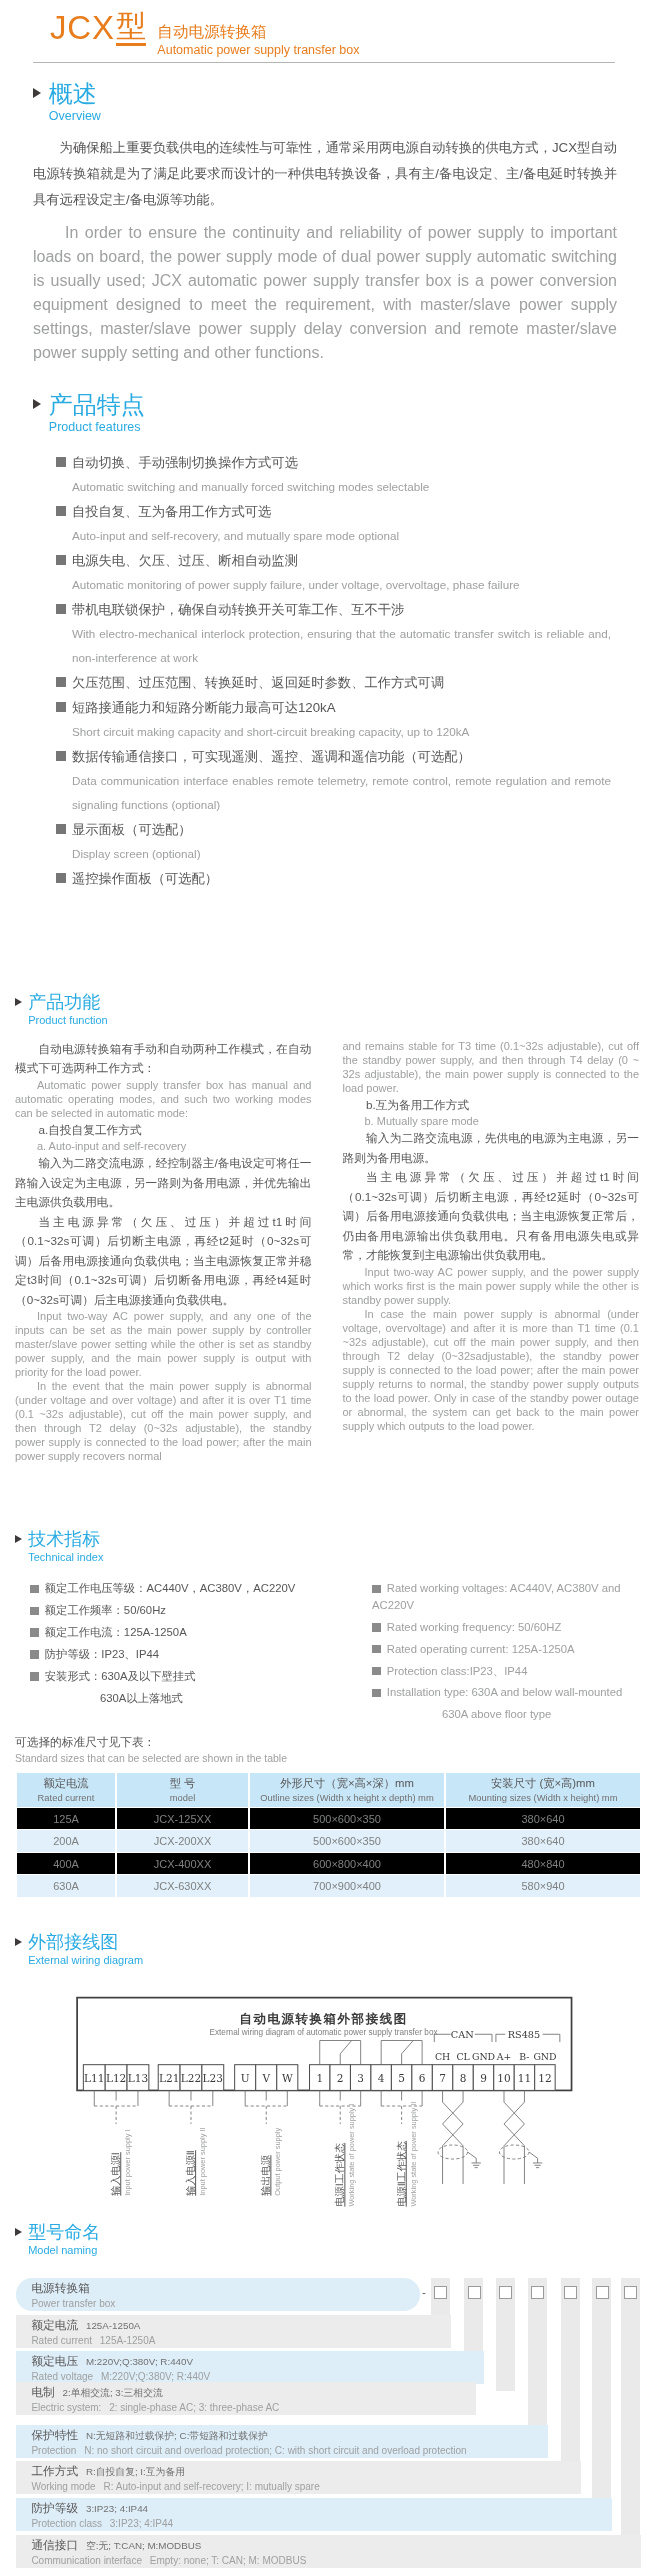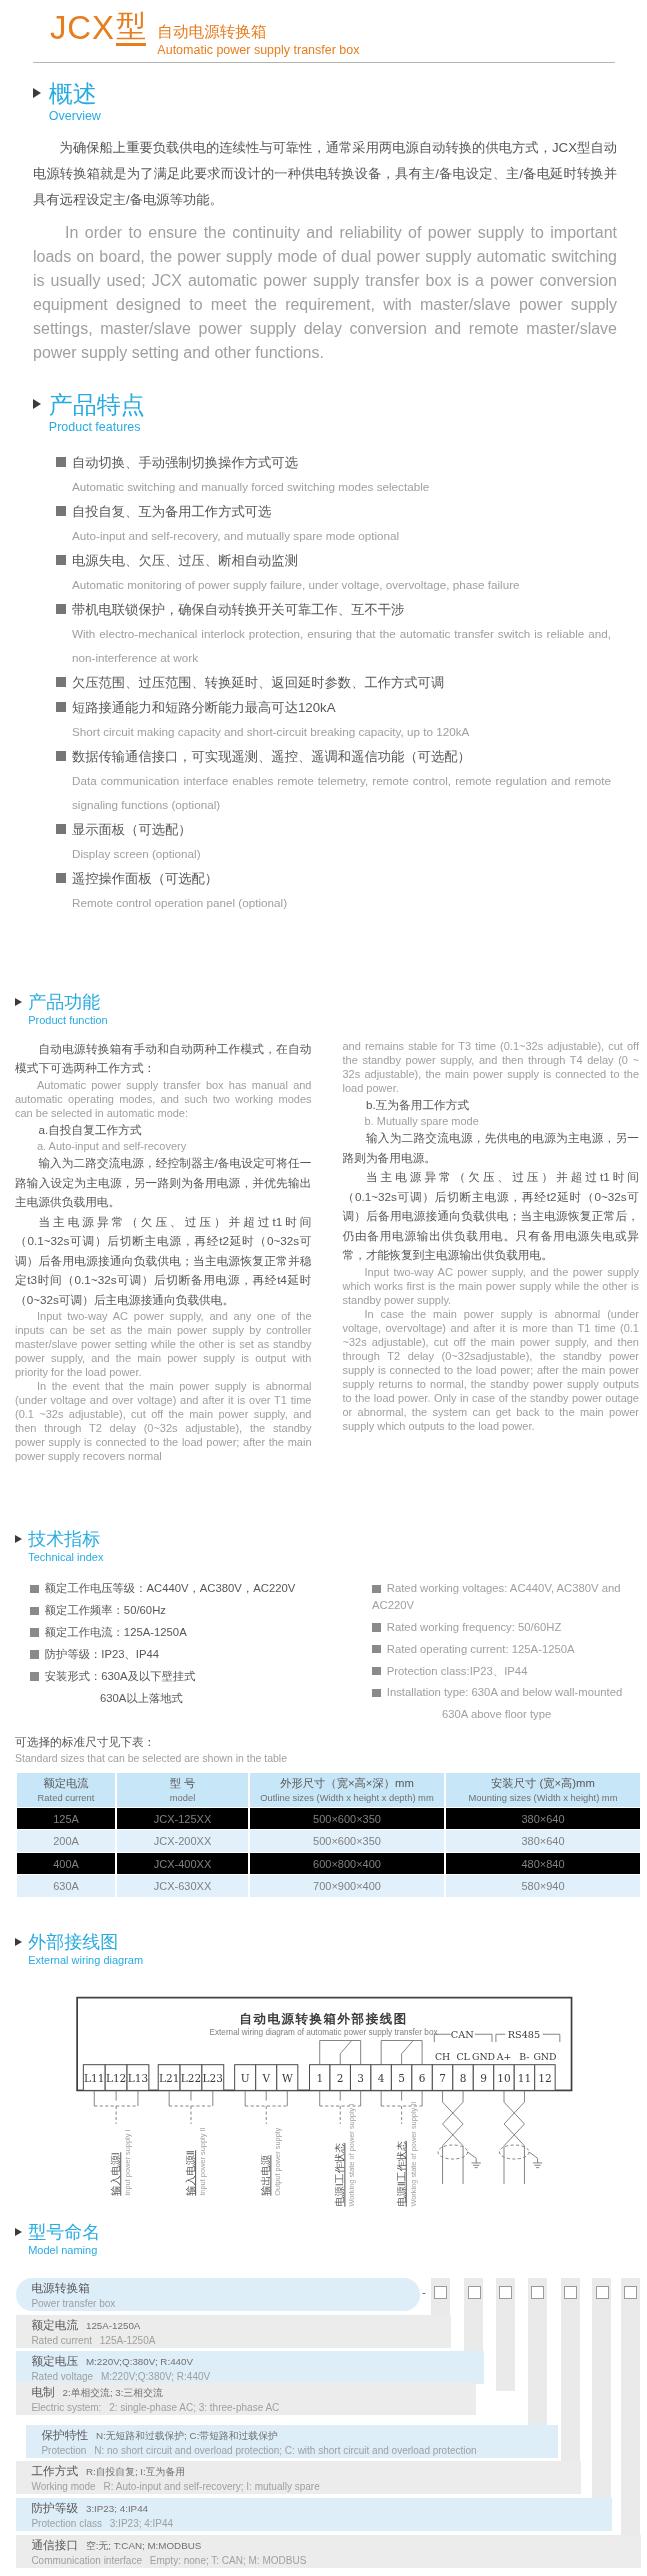--- a/index.html
+++ b/index.html
@@ -133,21 +133,20 @@
         <div class="feat-zh"><span class="sq"></span>带机电联锁保护，确保自动转换开关可靠工作、互不干涉</div>
         <div class="feat-en">With electro-mechanical interlock protection, ensuring that the automatic transfer switch is reliable and, non-interference at work</div>
         <div class="feat-zh"><span class="sq"></span>欠压范围、过压范围、转换延时、返回延时参数、工作方式可调</div>
         <div class="feat-zh"><span class="sq"></span>短路接通能力和短路分断能力最高可达120kA</div>
         <div class="feat-en">Short circuit making capacity and short-circuit breaking capacity, up to 120kA</div>
         <div class="feat-zh"><span class="sq"></span>数据传输通信接口，可实现遥测、遥控、遥调和遥信功能（可选配）</div>
         <div class="feat-en">Data communication interface enables remote telemetry, remote control, remote regulation and remote signaling functions (optional)</div>
         <div class="feat-zh"><span class="sq"></span>显示面板（可选配）</div>
         <div class="feat-en">Display screen (optional)</div>
         <div class="feat-zh"><span class="sq"></span>遥控操作面板（可选配）</div>
-        <div class="feat-en">Remote control operation panel (optional)</div>
       </div>
   </div>
 
   <div id="sec-function">
     <div class="sec-head">
       <span class="tri sm"></span>
       <div>
         <div class="hz-sm">产品功能</div>
         <div class="he-sm">Product function</div>
       </div>
@@ -420,21 +419,21 @@
         <div class="nm-en"><span class="nm-en-label">Rated current</span><span class="nm-en-desc">125A-1250A</span></div>
       </div>
       <div class="nm-row blue" style="top: 73px; width: 468px;">
         <div class="nm-zh"><span class="nm-zh-label">额定电压</span><span class="nm-zh-desc">M:220V;Q:380V; R:440V</span></div>
         <div class="nm-en"><span class="nm-en-label">Rated voltage</span><span class="nm-en-desc">M:220V;Q:380V; R:440V</span></div>
       </div>
       <div class="nm-row gray" style="top: 104px; width: 460px;">
         <div class="nm-zh"><span class="nm-zh-label">电制</span><span class="nm-zh-desc">2:单相交流; 3:三相交流</span></div>
         <div class="nm-en"><span class="nm-en-label">Electric system:</span><span class="nm-en-desc">2: single-phase AC; 3: three-phase AC</span></div>
       </div>
-      <div class="nm-row blue" style="top: 147px; width: 532px; margin-left: 10px;">
+      <div class="nm-row blue" style="top: 147px; width: 532px;">
         <div class="nm-zh"><span class="nm-zh-label">保护特性</span><span class="nm-zh-desc">N:无短路和过载保护; C:带短路和过载保护</span></div>
         <div class="nm-en"><span class="nm-en-label">Protection</span><span class="nm-en-desc">N: no short circuit and overload protection; C: with short circuit and overload protection</span></div>
       </div>
       <div class="nm-row gray" style="top: 183px; width: 565px;">
         <div class="nm-zh"><span class="nm-zh-label">工作方式</span><span class="nm-zh-desc">R:自投自复; I:互为备用</span></div>
         <div class="nm-en"><span class="nm-en-label">Working mode</span><span class="nm-en-desc">R: Auto-input and self-recovery; I: mutually spare</span></div>
       </div>
       <div class="nm-row blue" style="top: 220px; width: 596px;">
         <div class="nm-zh"><span class="nm-zh-label">防护等级</span><span class="nm-zh-desc">3:IP23; 4:IP44</span></div>
         <div class="nm-en"><span class="nm-en-label">Protection class</span><span class="nm-en-desc">3:IP23; 4:IP44</span></div>

